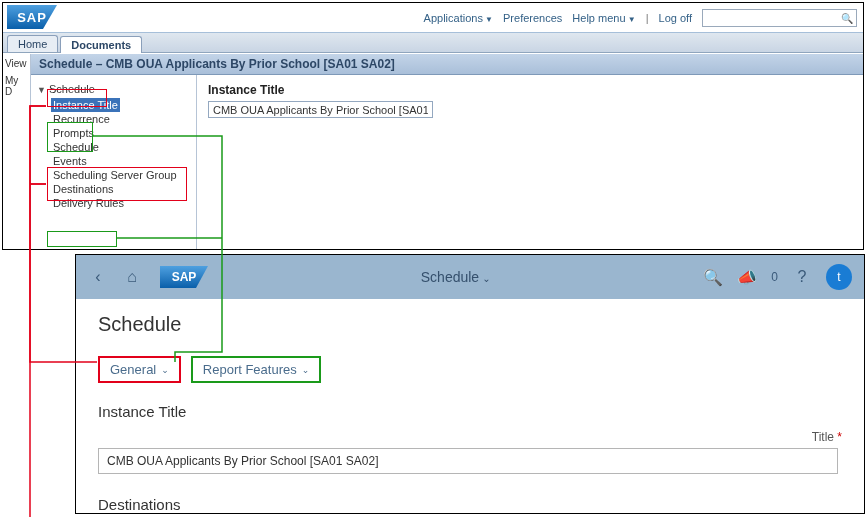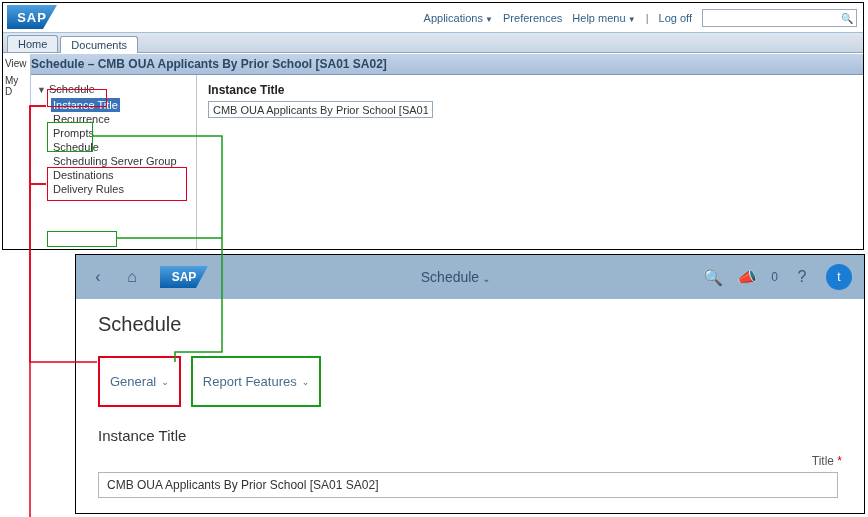--- a/index.html
+++ b/index.html
@@ -13,27 +13,27 @@
 .sap-logo-shape span { color:#fff; font-weight:bold; font-size:13px; letter-spacing:1px; }
 .top-links { position: absolute; right: 6px; top: 6px; display:flex; align-items:center; gap:10px; color:#346187; }
 .top-links .link { color:#346187; font-size:11px; cursor:pointer; }
 .top-links .caret { font-size:8px; color:#346187; }
 .top-links .sep { color:#7a7a7a; }
 .search-box { width: 155px; height: 18px; border:1px solid #9aa9bb; background:#fff; display:inline-flex; align-items:center; justify-content:flex-end; padding:0 2px; }
 .search-box .mag { color:#7a7a7a; font-size:10px; }
 
 .tabs-row { height: 20px; background: linear-gradient(#dfe7ef,#c9d5e4); border-bottom:1px solid #8fa5bd; display:flex; align-items:flex-end; padding-left:4px; }
 .tab { padding: 2px 10px; font-size:11px; border:1px solid #8a9fba; border-bottom:none; background:#e7edf4; color:#2c4766; margin-right:2px; border-radius:3px 3px 0 0; }
-.tab.active { background:#fff; font-weight:normal; position:relative; top:1px; }
+.tab.active { background:#fff; font-weight:bold; position:relative; top:1px; }
 
 .left-strip { position:absolute; left:0; top:51px; width:28px; bottom:0; background:#fff; border-right:1px solid #b6c4d6; }
 .left-strip .lbl { font-size:10px; color:#333; padding:4px 2px; }
 .left-strip .myd { font-size:10px; color:#333; padding:2px 2px; }
 
-.panel-header { position:absolute; left:28px; right:0; top:51px; height:21px; background:linear-gradient(#c3d4e8,#a9bfd9); border-bottom:1px solid #7e99b8; display:flex; align-items:center; font-weight:bold; color:#2d4766; font-size:12px; }
+.panel-header { position:absolute; left:28px; right:0; top:51px; height:21px; background:linear-gradient(#c3d4e8,#a9bfd9); border-bottom:1px solid #7e99b8; display:flex; align-items:center; padding-left:8px; font-weight:bold; color:#2d4766; font-size:12px; }
 
 .tree-zone { position:absolute; left:28px; top:72px; bottom:0; width:166px; border-right:1px solid #b6c4d6; background:#fff; padding:8px 6px; }
 .tree-caret { font-size:9px; color:#555; }
 .tree-root { font-size:11px; color:#333; margin-bottom:3px; }
 .tree-item { font-size:11px; color:#333; padding:1px 2px; margin:0 0 0 14px; display:inline-block; }
 .tree-item.selected { background:#3b73b9; color:#fff; }
 .tree-line { height:14px; display:flex; align-items:center; }
 
 .box-red { border:1.5px solid #e2001a; }
 .box-green { border:1.5px solid #1a9a1a; }
@@ -53,21 +53,21 @@
 .new-sap { width:48px; height:22px; background:linear-gradient(#4ea0e0,#0a5faa); clip-path: polygon(0 0,100% 0,75% 100%,0 100%); display:flex; align-items:center; justify-content:center; margin-left:4px; }
 .new-sap span { color:#fff; font-weight:bold; font-size:12px; }
 .new-title-center { flex:1; text-align:center; color:#35506d; font-size:14px; }
 .new-title-center .caret { font-size:10px; margin-left:3px; }
 .top-right { display:flex; align-items:center; gap:14px; }
 .avatar { width:26px; height:26px; border-radius:50%; background:#1a7cd4; color:#fff; display:flex; align-items:center; justify-content:center; font-size:12px; }
 
 .new-body { padding:14px 22px; }
 .page-title { font-size:20px; color:#333; font-weight:normal; margin-bottom:20px; }
 .section-btns { display:flex; gap:10px; margin-bottom:20px; }
-.sect-btn { border:1px solid transparent; background:#fff; padding:16px 10px; font-size:13px; color:#4a6c8c; display:flex; align-items:center; gap:5px; cursor:pointer; }
+.sect-btn { border:1px solid transparent; background:#fff; padding:4px 10px; font-size:13px; color:#4a6c8c; display:flex; align-items:center; gap:5px; cursor:pointer; }
 .sect-btn .caret { font-size:9px; }
 .sect-red-outline { border:2px solid #e2001a; }
 .sect-green-outline { border:2px solid #1a9a1a;justify-content:center; }
 
 .section-heading { font-size:15px; color:#333; margin-bottom:10px; }
 .field-label { font-size:12px; color:#555; margin-bottom:4px;text-align:right; }
 .field-label .req { color:#c00; }
 .title-input-new { width:740px; height:26px; border:1px solid #b5b5b5; font-size:12px; padding:3px 8px; color:#333; }
 .dest-heading { font-size:15px; color:#333; margin-top:22px; }
 
@@ -111,20 +111,23 @@
         <span class="tree-item selected">Instance Title</span>
       </div>
     <div class="tree-line">
         <span class="tree-item">Recurrence</span>
       </div>
     <div class="tree-line">
         <span class="tree-item">Prompts</span>
       </div>
     <div class="tree-line">
         <span class="tree-item">Schedule</span>
+      </div>
+    <div class="tree-line">
+        <span class="tree-item">Events</span>
       </div>
     <div class="tree-line">
         <span class="tree-item">Scheduling Server Group</span>
       </div>
     <div class="tree-line">
         <span class="tree-item">Destinations</span>
       </div>
     <div class="tree-line">
         <span class="tree-item">Delivery Rules</span>
       </div>

